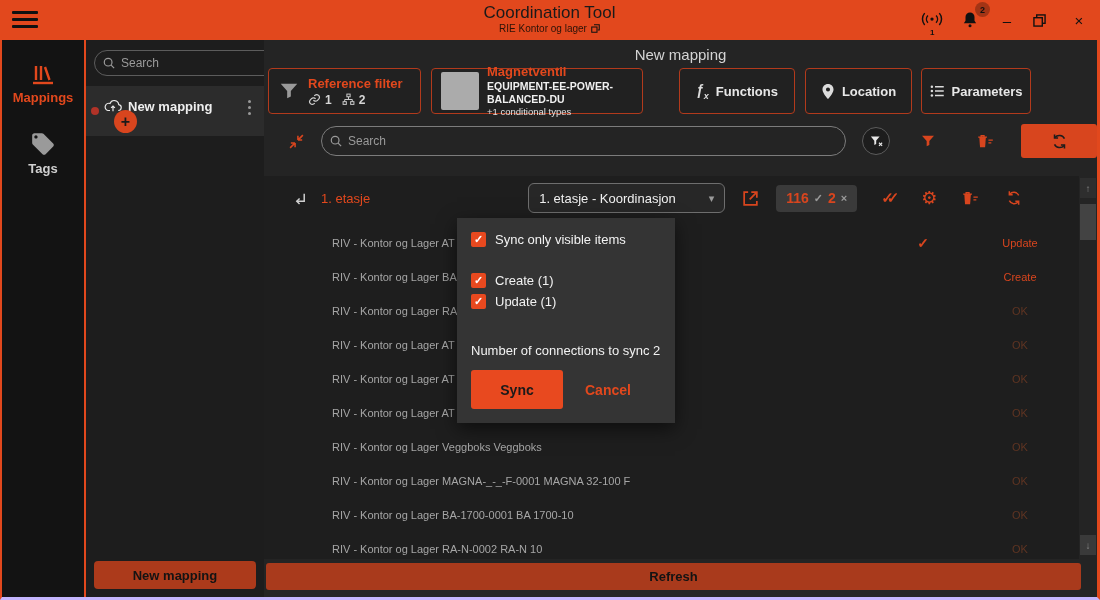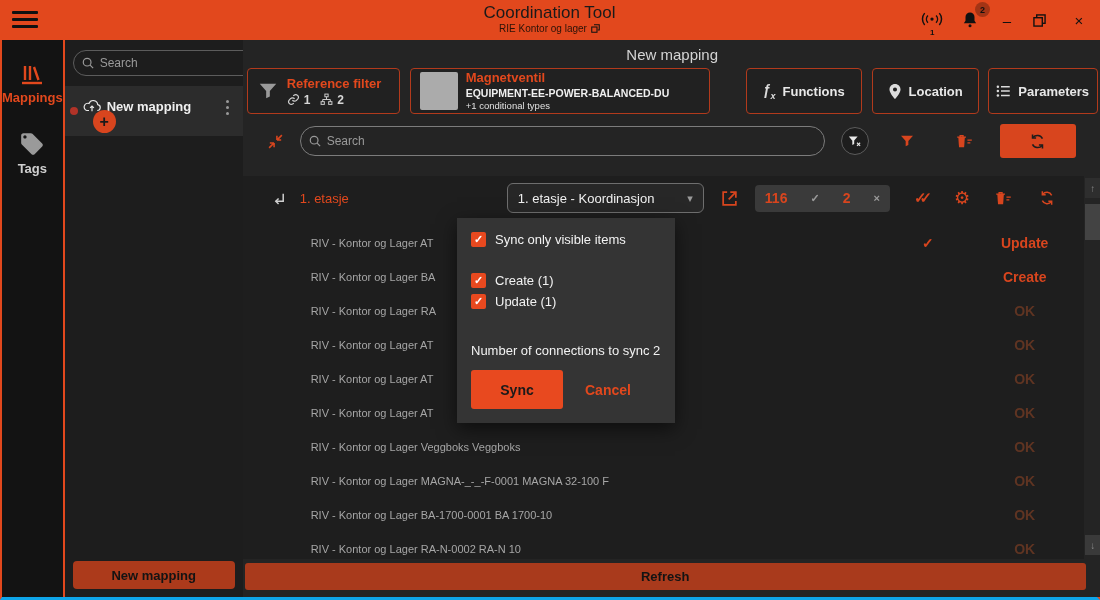--- a/index.html
+++ b/index.html
@@ -1,19 +1,19 @@
 <!DOCTYPE html>
 <html><head>
 <meta charset="utf-8">
 <style>
   * { box-sizing: border-box; margin: 0; padding: 0; }
   html,body { width:1100px; height:600px; overflow:hidden; background:#141414;
     font-family:"Liberation Sans", sans-serif; }
   #app { position:relative; width:1100px; height:600px; background:#14b8a6;
-    border-left:2px solid #e2481d; border-right:3px solid #e2481d; border-bottom:3px solid #0ea5e9; }
+    border-left:2px solid #e2481d; border-right:3px solid #e2481d; border-bottom:3px solid #c4b5fd; }
 
   
   .titlebar { position:relative; height:40px; background:#e2481d; color:#111; }
   .hamburger { position:absolute; left:10px; top:11px; width:26px; cursor:pointer; }
   .hamburger span { display:block; height:3px; background:#111; margin-bottom:4px; border-radius:1px; }
   .tb-center { position:absolute; left:0; right:0; top:3px; text-align:center; }
   .tb-title { font-size:17px; color:#1a1a1a; }
   .tb-sub { font-size:10px; color:#2a1208; margin-top:0px; display:flex; justify-content:center; align-items:center; gap:4px; }
   .tb-right { position:absolute; right:8px; top:0; height:40px; display:flex; align-items:center; gap:16px; }
   .tb-ic { width:22px; height:22px; display:flex; align-items:center; justify-content:center; position:relative; }
@@ -55,21 +55,21 @@
   .main { position:relative; flex:1; background:#242424; }
   .main-title { text-align:center; color:#d4d4d4; font-size:15px; padding-top:6px; }
 
   .btnrow { display:flex; align-items:flex-start; padding:5px 4px 0 4px; }
   .obtn { border:1px solid #b23a1c; border-radius:4px; height:46px; background:rgba(0,0,0,0.08);
     display:flex; align-items:center; padding:0 9px; gap:8px; cursor:pointer; color:#e8e8e8; }
   .obtn .t1 { color:#e2481d; font-weight:bold; font-size:13px; }
   .refbtn { width:153px; }
   .refcounts { display:flex; align-items:center; gap:10px; font-size:12px; font-weight:bold; color:#d6d6d6; margin-top:2px; }
   .refcounts .cnt { display:flex; align-items:center; gap:4px; }
-  .eqbtn { width:300px; margin-left:10px; }
+  .eqbtn { width:212px; margin-left:10px; }
   .eq-thumb { width:38px; height:38px; background:#ababab; border-radius:2px; flex:none; }
   .eq-col { line-height:1.25; }
   .eq-sub { color:#f0f0f0; font-weight:bold; font-size:10.5px; }
   .eq-note { color:#e0e0e0; font-size:9.5px; }
   .simplebtn { justify-content:center; font-weight:bold; font-size:13px; gap:7px; }
   .fnbtn { width:116px; margin-left:36px; }
   .locbtn { width:107px; margin-left:10px; }
   .parbtn { width:110px; margin-left:9px; }
   .fx { font-style:italic; font-size:14px; color:#dcdcdc; }
   .fx sub { font-size:9px; }
@@ -83,32 +83,32 @@
     display:flex; align-items:center; justify-content:center; cursor:pointer; }
 
   .content { position:absolute; top:136px; left:0; right:18px; bottom:38px; background:#1e1e1e; overflow:hidden; }
   .group-hd { display:flex; align-items:center; height:44px; padding-left:30px; }
   .group-name { color:#e2481d; font-size:13px; margin-left:14px; }
   .dropdown { margin-left:158px; width:197px; height:30px; border:1px solid #6e6e6e; border-radius:6px; background:#272727;
     display:flex; align-items:center; padding:4px 10px; color:#f0f0f0; font-size:13px; cursor:pointer; }
   .dd-caret { margin-left:auto; color:#9a9a9a; font-size:11px; }
   .extlink { margin-left:16px; cursor:pointer; display:flex; }
   .cntbadge { margin-left:16px; height:27px; background:#3a3a3a; border-radius:4px; display:flex; align-items:center;
-    padding:0 10px; gap:23px; font-size:14px; font-weight:bold; }
+    padding:0 10px; gap:5px; font-size:14px; font-weight:bold; }
   .cntbadge .ok-n { color:#d8451e; }
   .cntbadge .sym { color:#9a9a9a; font-size:11px; }
   .dblcheck { margin-left:24px; color:#d8451e; font-size:15px; font-weight:bold; letter-spacing:-7px; padding-right:7px; cursor:pointer; }
   .gear { margin-left:22px; color:#d8451e; font-size:18px; cursor:pointer; line-height:1; }
 
   .rows { margin-top:6px; }
   .row { position:relative; height:34px; display:flex; align-items:center; }
   .row-name { margin-left:68px; color:#a6a6a6; font-size:11px; white-space:nowrap; }
   .row-check { position:absolute; right:150px; color:#d8451e; font-weight:bold; font-size:14px; display:none; }
   .row.has-check .row-check { display:block; }
-  .row-status { position:absolute; right:28px; width:62px; text-align:center; font-size:14px; font-weight:bold; }
+  .row-status { position:absolute; right:28px; width:62px; text-align:center; font-size:11px; font-weight:normal; }
   .row-status.action { color:#d8451e; }
   .row-status.ok { color:#5f3422; }
 
   .refresh { position:absolute; left:2px; right:16px; bottom:7px; height:27px; background:#a93a1c; border:none;
     border-radius:3px; color:#131313; font-weight:bold; font-size:13px; cursor:pointer; font-family:"Liberation Sans", sans-serif; }
 
   
   .scroll { position:absolute; right:1px; top:138px; bottom:40px; width:16px; }
   .scr-btn { position:absolute; left:0; width:16px; height:20px; background:#2e2e2e; color:#8a8a8a; font-size:10px;
     display:flex; align-items:center; justify-content:center; cursor:pointer; }

